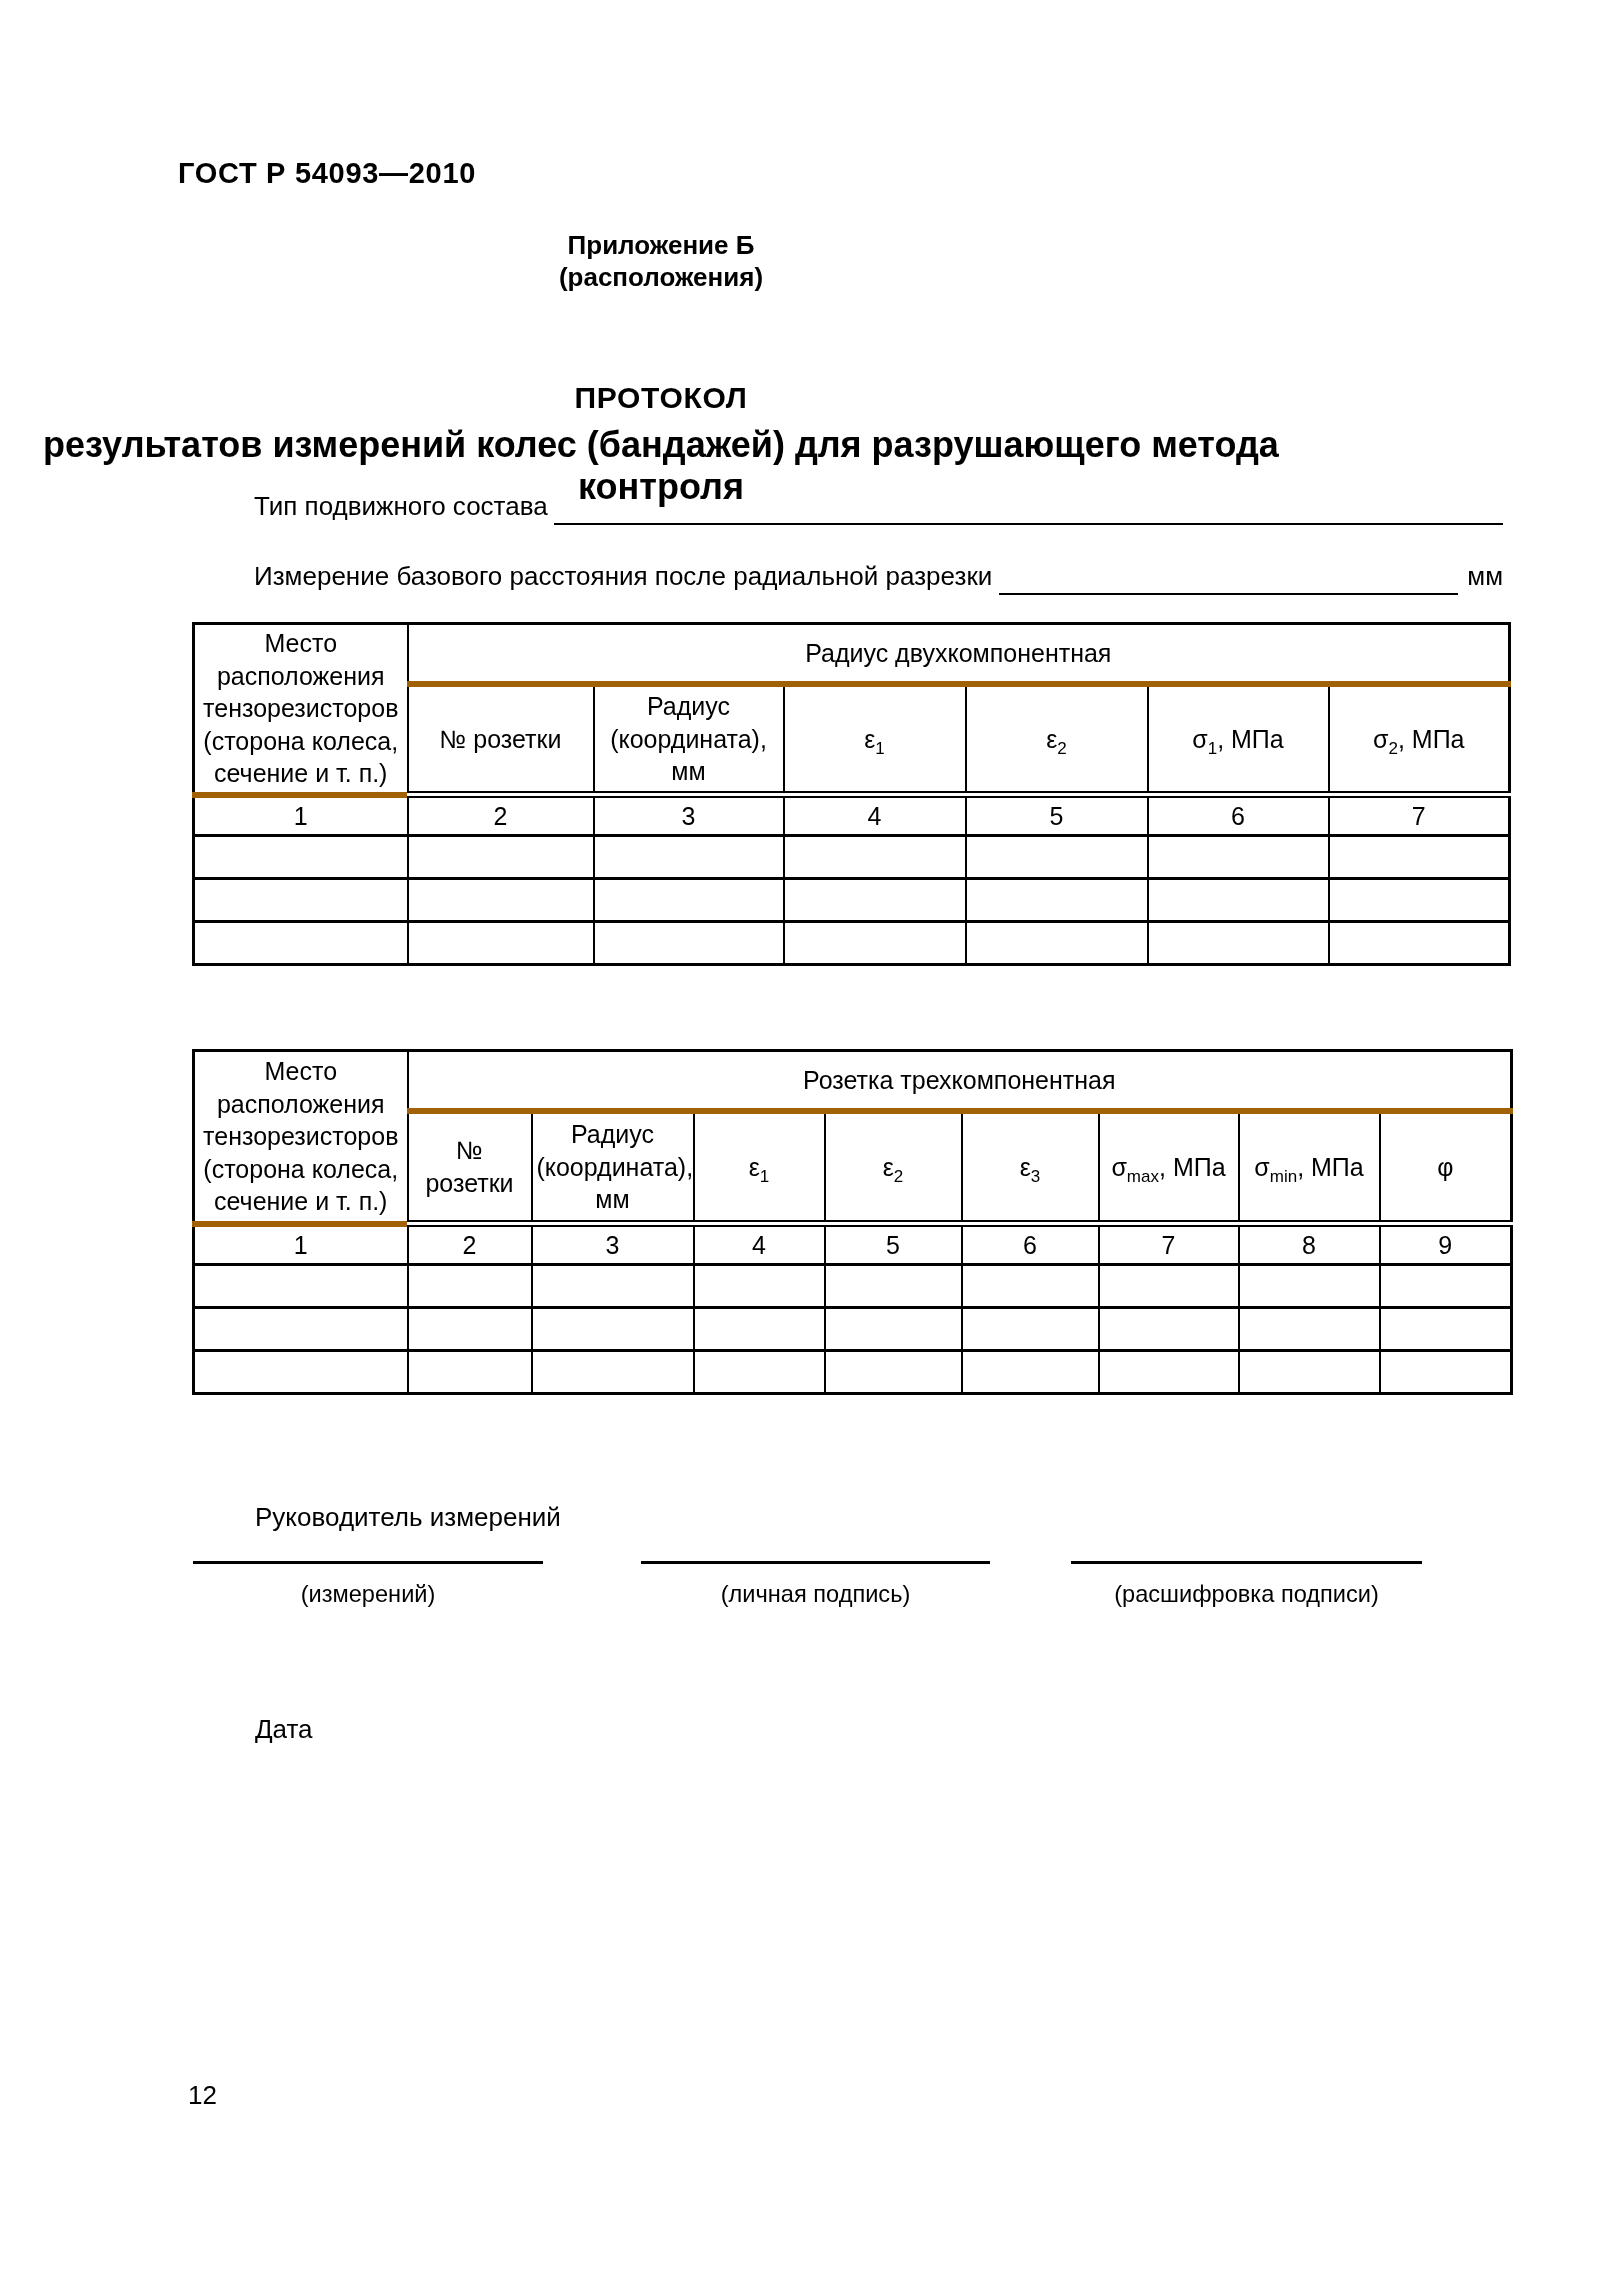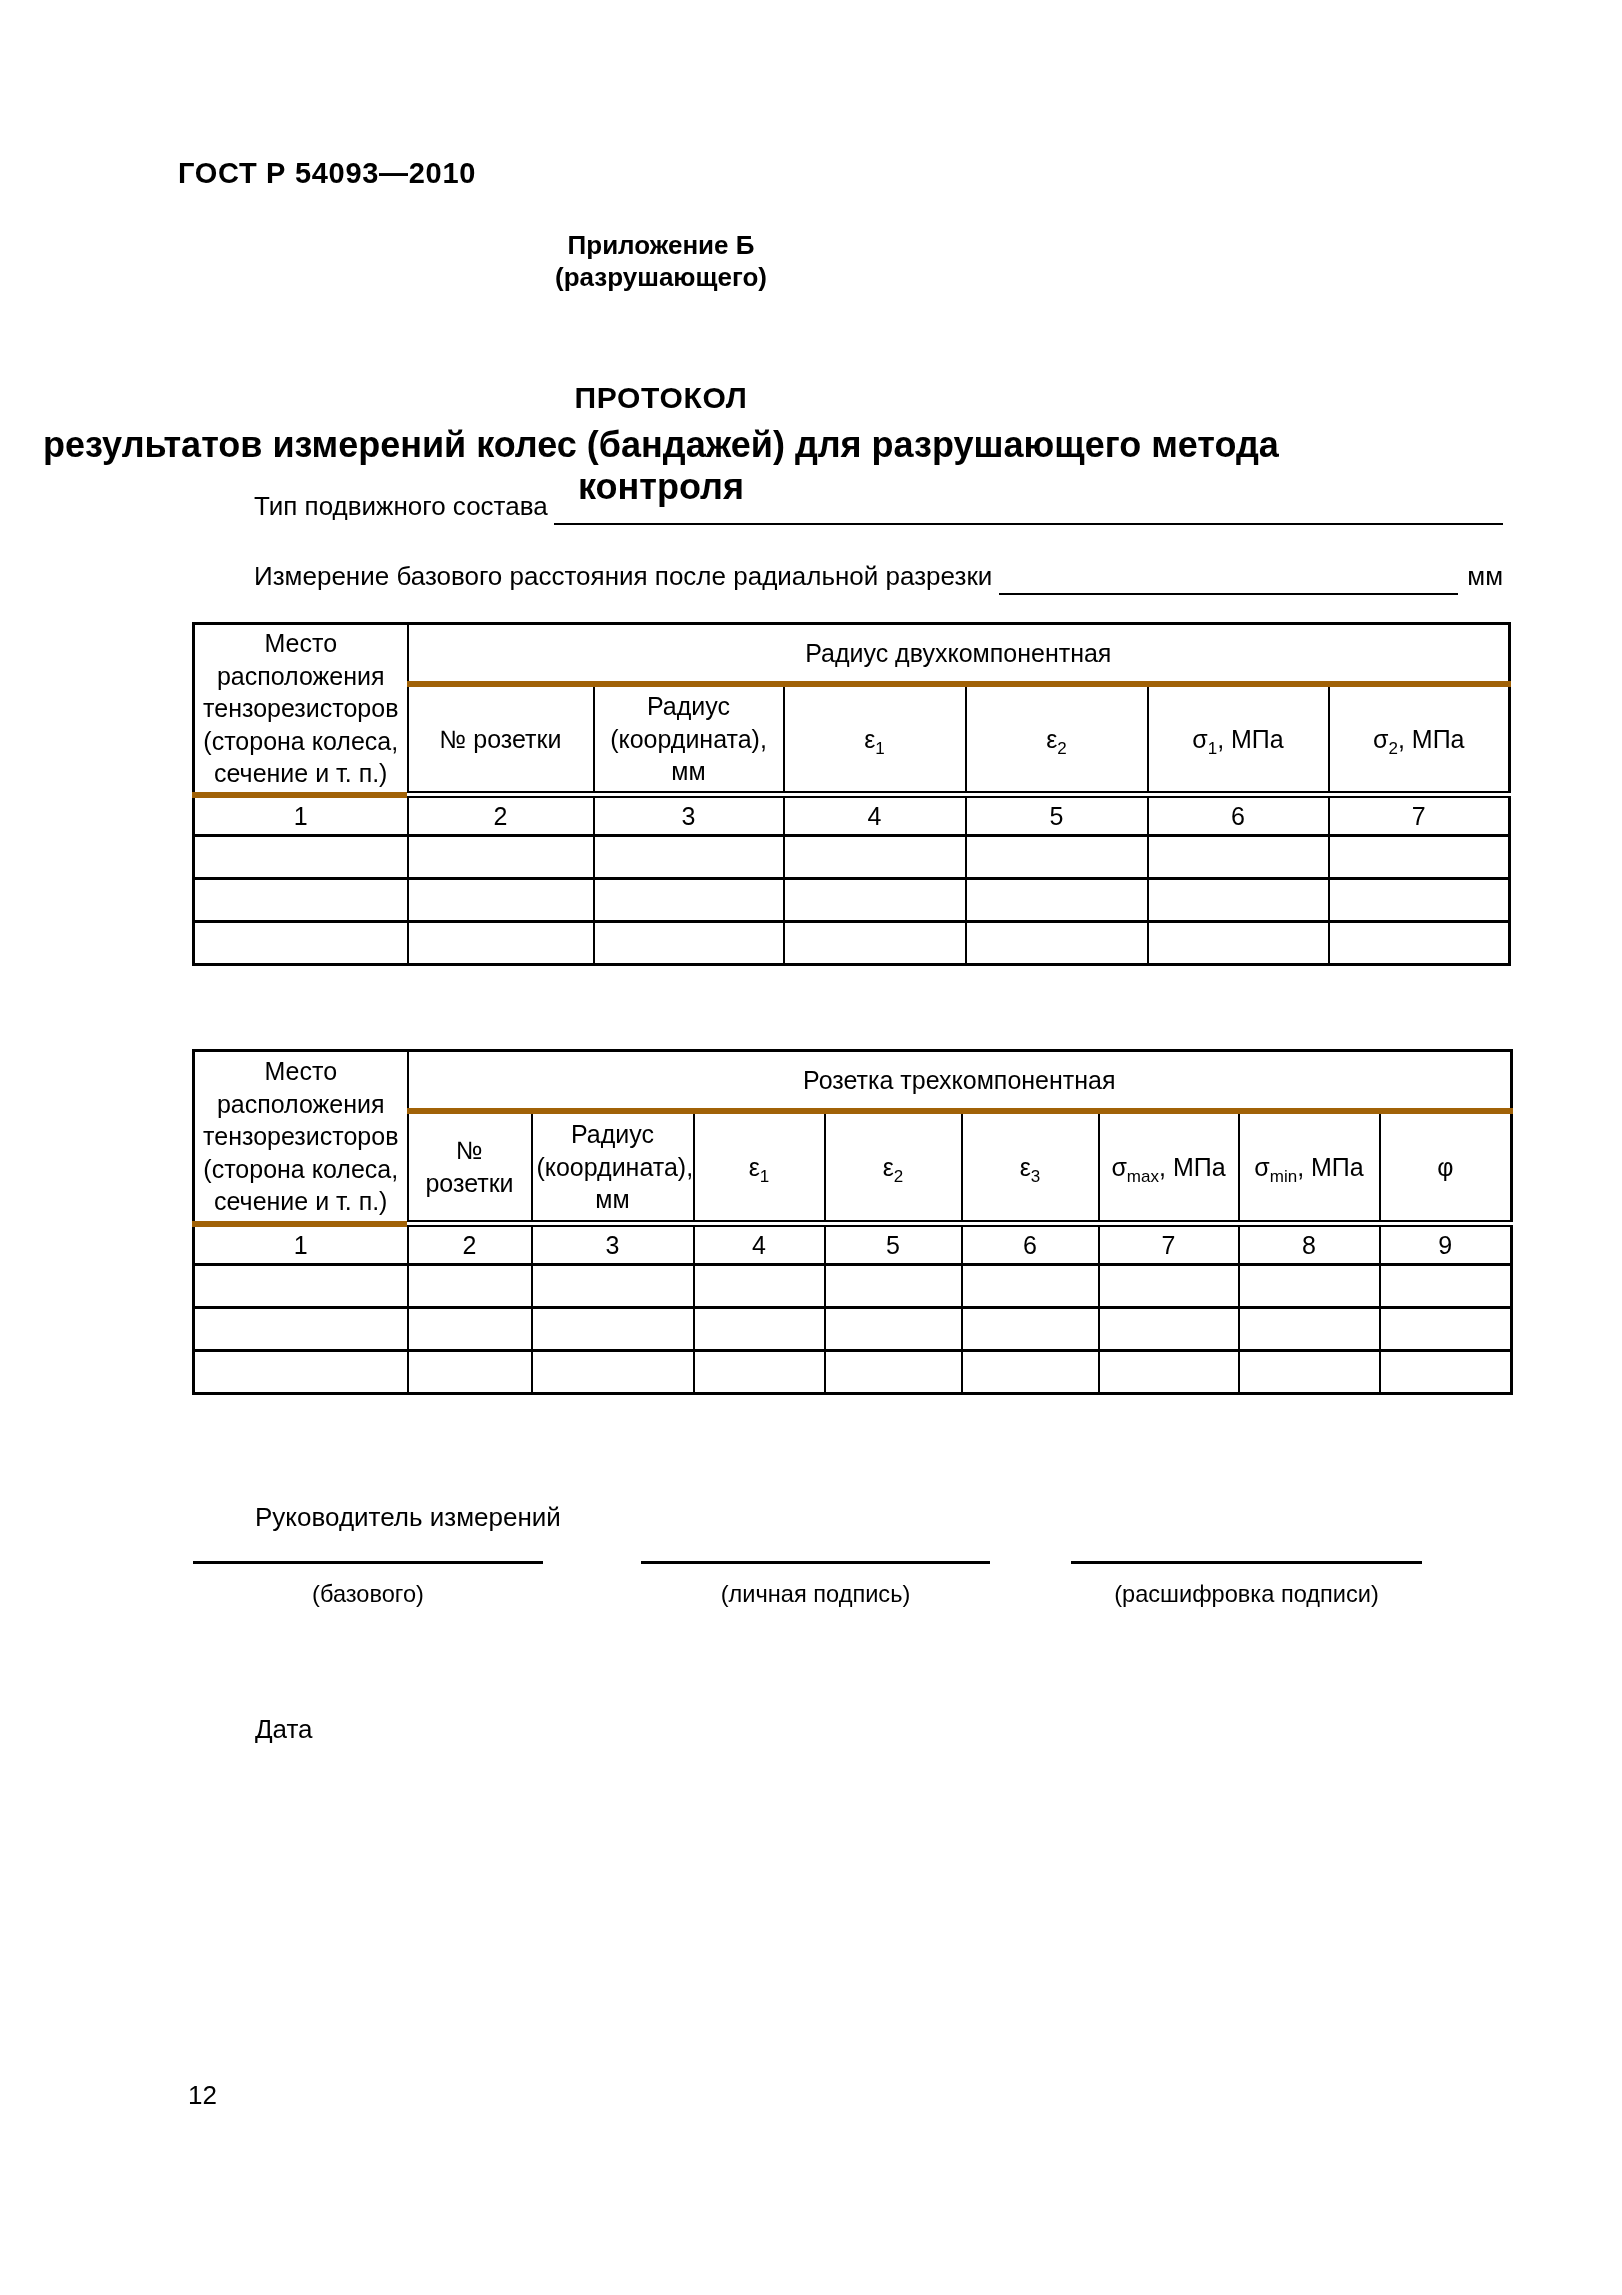--- a/index.html
+++ b/index.html
@@ -67,21 +67,21 @@
   .date-label{left:255px;top:1714px;font-size:26px;}
   .page-num{left:188px;top:2080px;font-size:26px;}
 </style>
 </head>
 <body>
 
 <div class="page">
 
   <div class="abs b doc-num">ГОСТ Р 54093—2010</div>
   <div class="abs b center appendix">Приложение Б</div>
-  <div class="abs b center appendix-note">(разрушающего)</div>
+  <div class="abs b center appendix-note">(расположения)</div>
 
   <div class="abs b center protocol">ПРОТОКОЛ</div>
   <div class="abs b center subtitle">результатов измерений колес (бандажей) для разрушающего метода контроля</div>
 
   <div class="form-line" style="top:491px;">
     <span class="label">Тип подвижного состава</span>
     <span class="fill"></span>
   </div>
   <div class="form-line" style="top:561px;">
     <span class="label">Измерение базового расстояния после радиальной разрезки</span>
@@ -235,21 +235,21 @@
           <td></td>
           <td></td>
     </tr>
   </tbody>
     </table>
 
   <div class="abs sig-title">Руководитель измерений</div>
 
   <div class="sig-group sig1">
     <div class="sig-rule"></div>
-    <div class="sig-caption">(базового)</div>
+    <div class="sig-caption">(измерений)</div>
   </div>
   <div class="sig-group sig2">
     <div class="sig-rule"></div>
     <div class="sig-caption">(личная подпись)</div>
   </div>
   <div class="sig-group sig3">
     <div class="sig-rule"></div>
     <div class="sig-caption">(расшифровка подписи)</div>
   </div>
 

